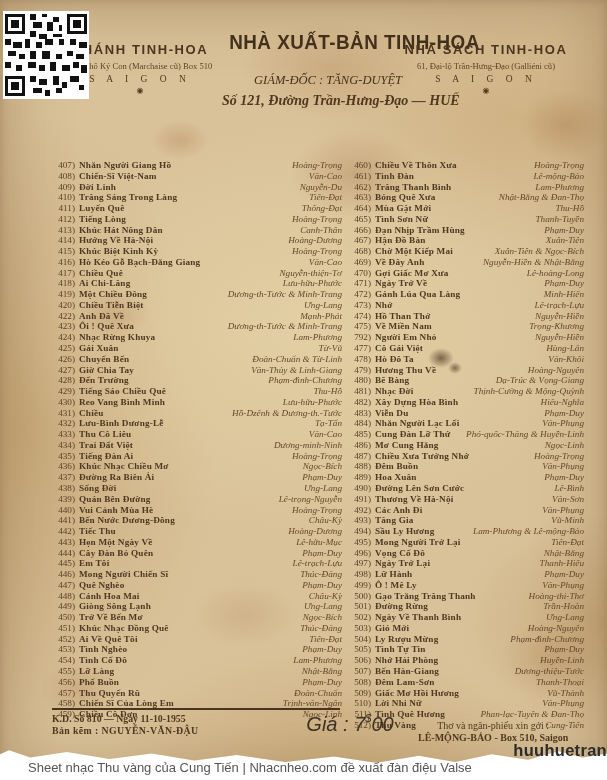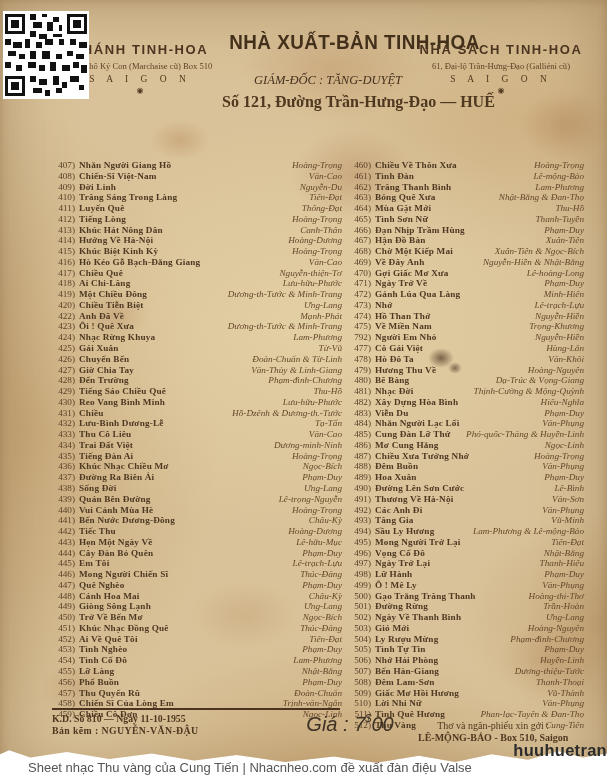--- a/index.html
+++ b/index.html
@@ -18,31 +18,31 @@
     clip-path: polygon(0 0,100% 0,100% 96.6%,96% 97.1%,92% 96.3%,87% 97.4%,81% 96.7%,75% 97.7%,
       69% 96.9%,62% 97.8%,55% 97.0%,47% 97.7%,39% 96.8%,32% 97.5%,25% 96.6%,18% 97.3%,
       11% 96.4%,5% 97.1%,1.5% 96.2%,0 96.7%);}
   .stain{position:absolute;border-radius:50%;pointer-events:none;}
   
   #qr{position:absolute;left:3px;top:11px;width:86px;height:88px;background:#fff;padding:2px;box-sizing:border-box;}
   #qr svg{display:block;width:100%;height:100%;}
   
   .hdr{position:absolute;text-align:center;color:#4a331d;}
   #hdr-left{left:36px;top:42px;width:208px;}
-  #hdr-right{left:408px;top:42px;width:186px;}
+  #hdr-right{left:393px;top:42px;width:186px;}
   .branch-name{font-family:"Liberation Sans",sans-serif;font-weight:700;font-size:13px;
     letter-spacing:1.6px;color:#4c3520;white-space:nowrap;}
   .branch-addr{font-size:8.6px;color:#5e4326;margin-top:4px;white-space:nowrap;}
   .branch-city{font-weight:400;font-size:9.5px;letter-spacing:5px;margin-top:3px;color:#52391f;}
   .branch-orn{font-size:8px;margin-top:2px;color:#513a20;}
   #hdr-center{left:222px;top:30px;width:180px;}
   #pub-title{font-family:"Liberation Sans",sans-serif;font-weight:700;font-size:20.5px;
     letter-spacing:.5px;color:#43301b;white-space:nowrap;transform:scaleX(.92);transform-origin:center;}
   #pub-director{font-style:italic;font-weight:400;font-size:12.5px;color:#45311d;margin-top:19px;white-space:nowrap;text-align:right;}
-  #pub-addr{font-weight:700;font-size:16px;color:#4f3820;margin-top:5px;white-space:nowrap;}
+  #pub-addr{font-weight:700;font-size:14px;color:#4f3820;margin-top:5px;white-space:nowrap;font-style:italic;}
   
   .col{position:absolute;top:136px;font-size:9.2px;color:#55402a;margin-top:24px;}
   #col-left{left:50px;width:292px;}
   #col-right{left:346px;width:238px;}
   .row{display:flex;align-items:baseline;height:10.78px;white-space:nowrap;}
   .num{width:25px;flex:none;text-align:right;margin-right:4px;color:#5a4229;}
   .title{flex:1 1 auto;font-weight:700;color:#4d3822;letter-spacing:.2px;overflow:hidden;}
   .composer{flex:none;font-style:italic;color:#64472a;text-align:right;margin-left:6px;}
   
   #foot-rule{position:absolute;left:52px;top:708px;width:288px;height:2px;background:#4b341f;}

